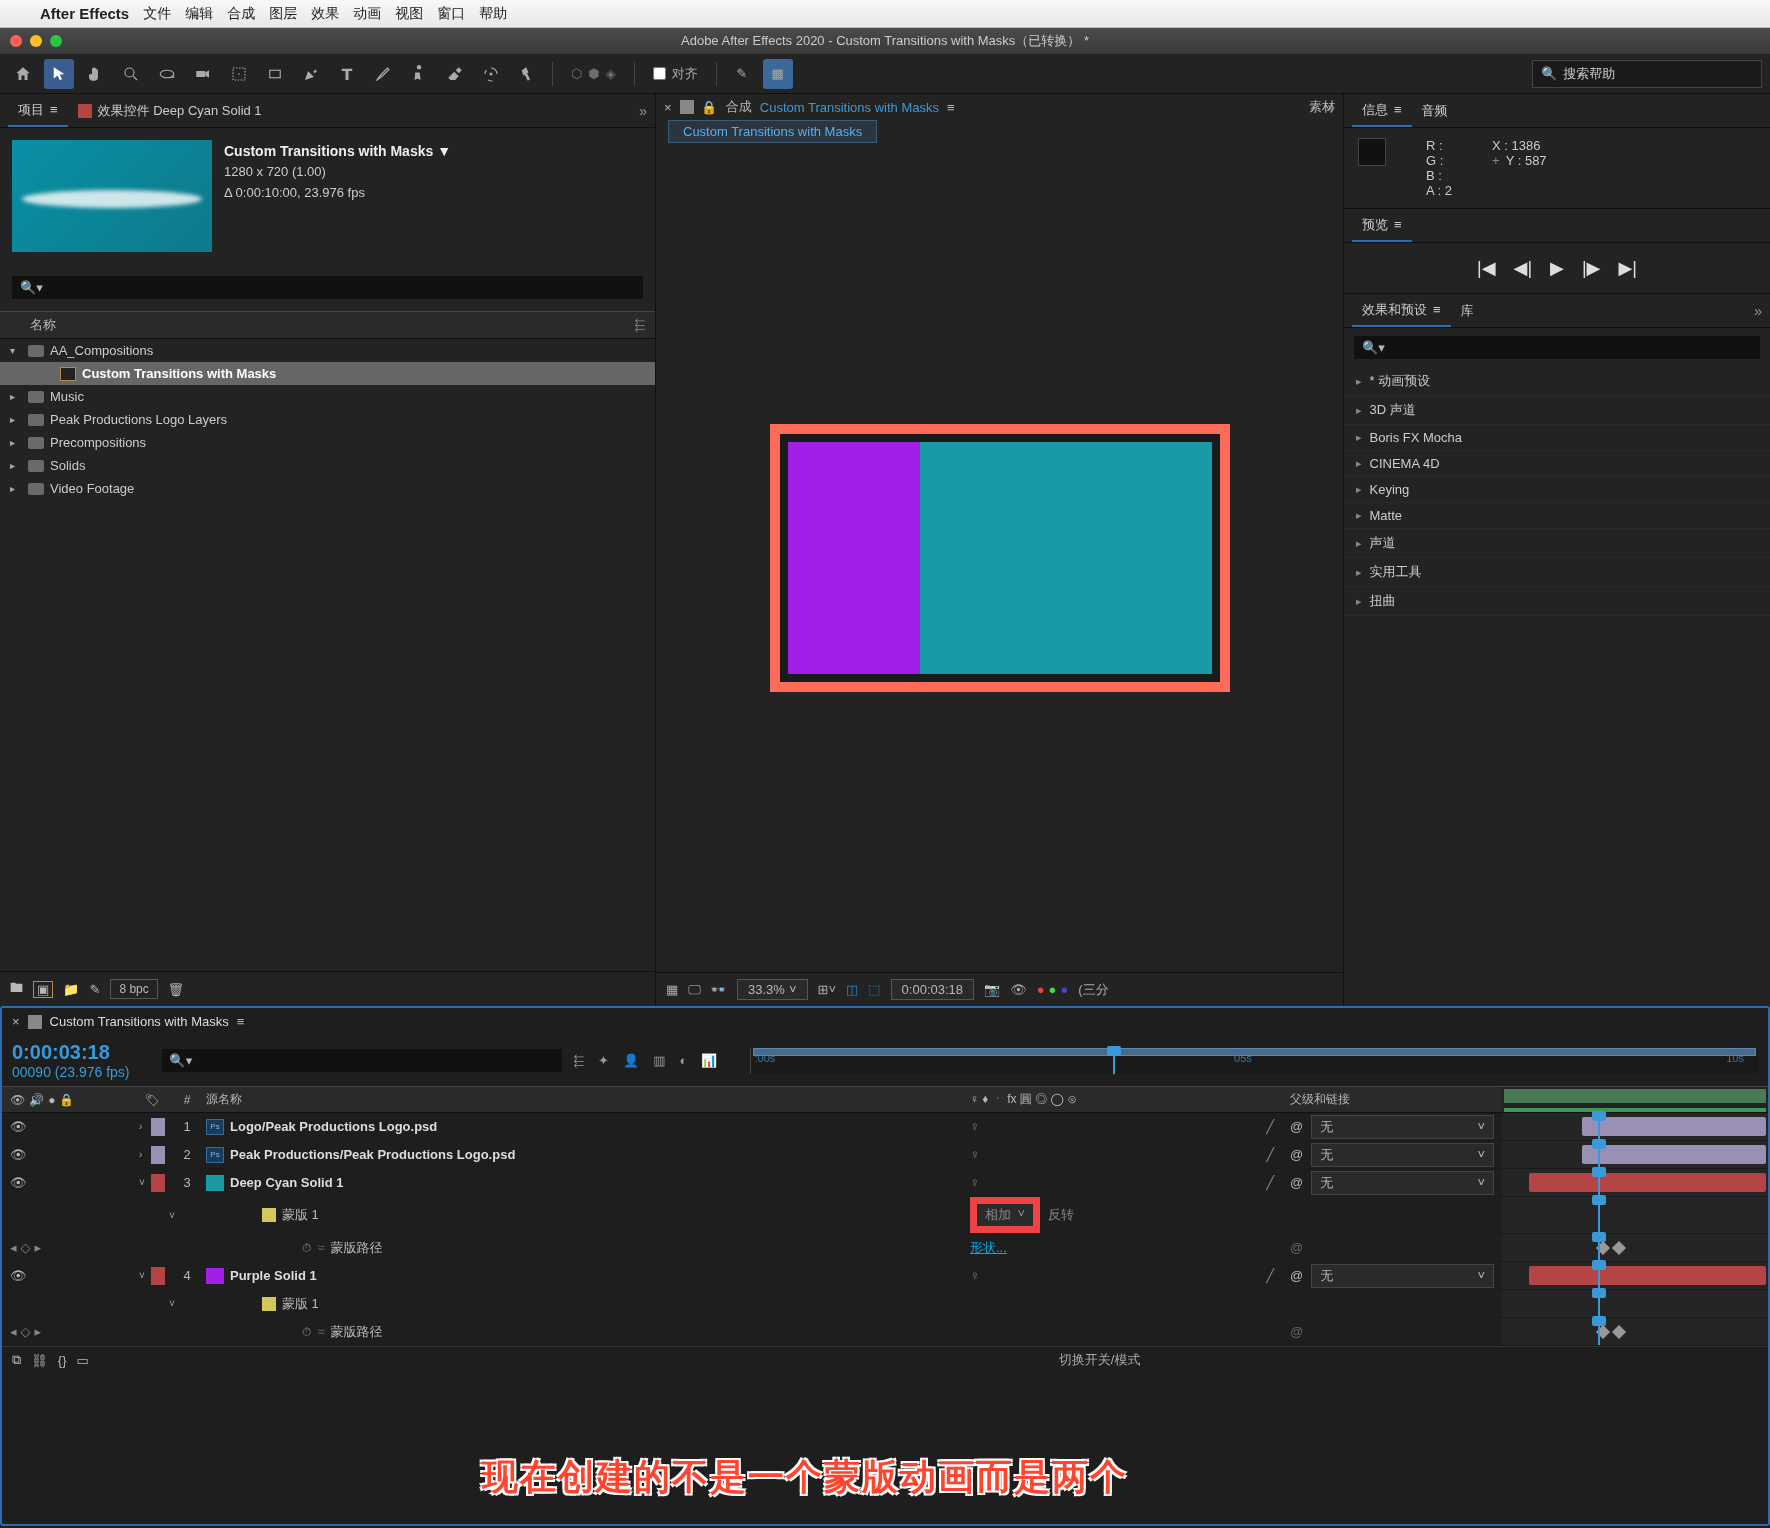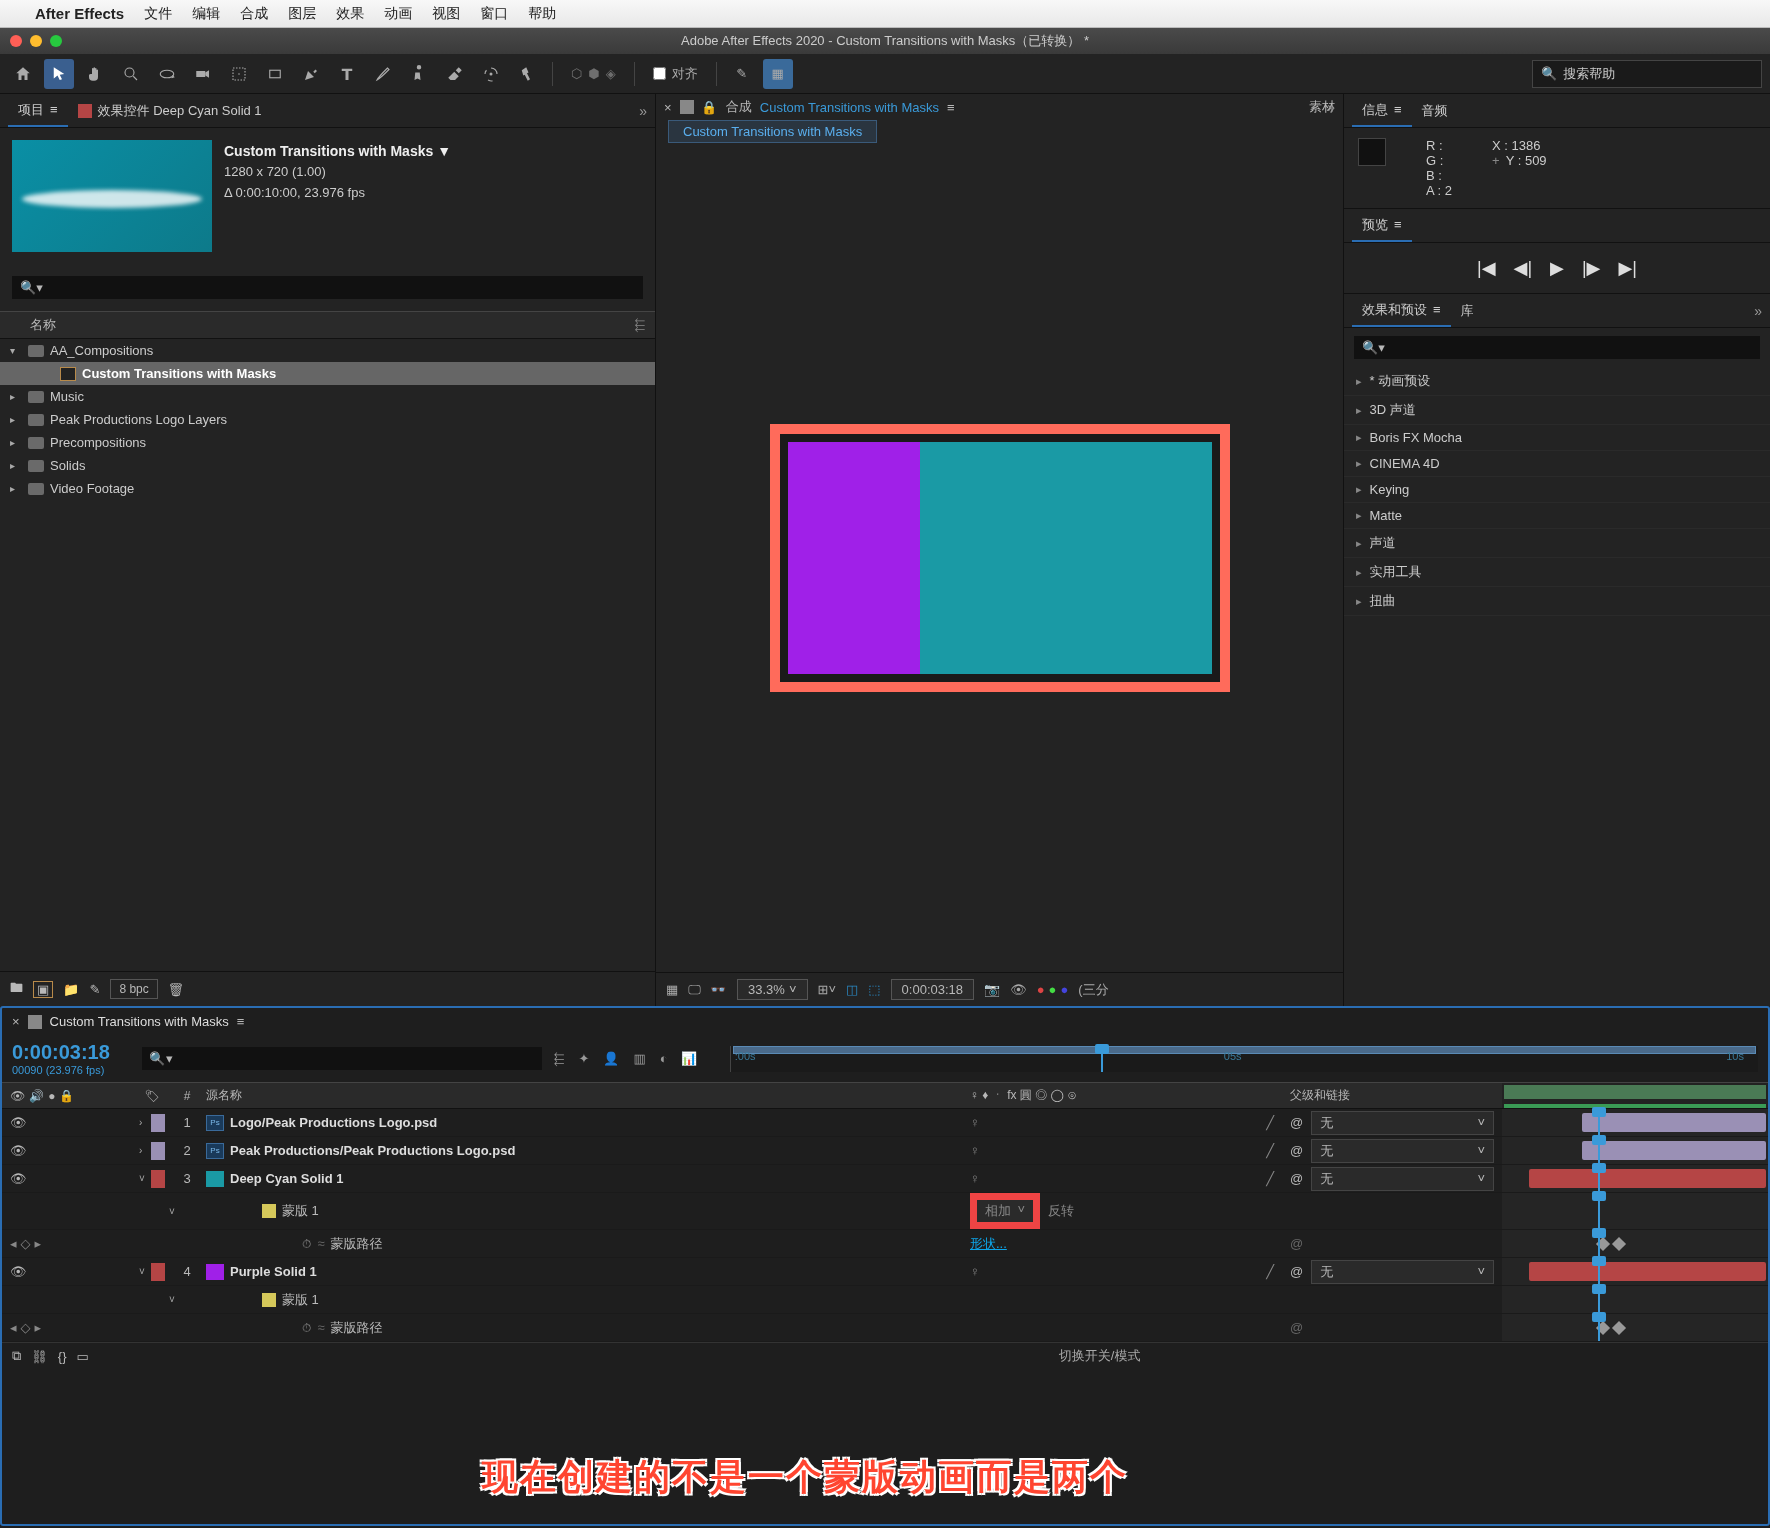--- a/index.html
+++ b/index.html
@@ -1,17 +1,17 @@
 <!DOCTYPE html>
 <html><head>
 <meta charset="utf-8">
 <style>
 * { margin: 0; padding: 0; box-sizing: border-box; font-family: -apple-system, "Helvetica Neue", sans-serif; }
 body { background: #1e1e1e; color: #b8b8b8; font-size: 13px; width: 1770px; height: 1528px; overflow: hidden; }
-.mac-menubar { background: linear-gradient(#f8f8f8,#e8e8e8); height: 28px; display: flex; align-items: center; padding: 0 15px; gap: 20px; color: #222; border-bottom: 1px solid #bbb; }
+.mac-menubar { background: linear-gradient(#f8f8f8,#e8e8e8); height: 28px; display: flex; align-items: center; padding: 0 26px; gap: 14px; color: #222; border-bottom: 1px solid #bbb; }
 .mac-menubar .apple { font-size: 18px; }
 .mac-menubar .app-name { font-weight: bold; font-size: 15px; }
 .mac-menubar .menu-item { font-size: 14px; }
 .watermark { position: absolute; top: 22px; left: 720px; color: rgba(255,120,60,0.6); font-size: 26px; font-weight: 300; letter-spacing: 2px; pointer-events: none; }
 .titlebar { background: linear-gradient(#4a4a4a,#3a3a3a); height: 26px; display: flex; align-items: center; color: #ccc; font-size: 13px; position: relative; }
 .traffic-lights { display: flex; gap: 8px; padding: 0 10px; }
 .tl { width: 12px; height: 12px; border-radius: 50%; }
 .tl.red { background: #ff5f56; } .tl.yellow { background: #ffbd2e; } .tl.green { background: #27c93f; }
 .titlebar-text { position: absolute; left: 50%; transform: translateX(-50%); }
 .toolbar { background: #232323; height: 40px; display: flex; align-items: center; padding: 0 8px; gap: 6px; border-bottom: 1px solid #111; }
@@ -64,21 +64,21 @@
 .preview-body { display: flex; justify-content: center; gap: 18px; padding: 14px 0; }
 .play-btn { color: #ddd; font-size: 18px; }
 .effects-search { margin: 8px 10px; background: #111; padding: 4px 8px; display: flex; align-items: center; gap: 6px; }
 .effects-list { flex: 1; overflow: auto; }
 .eff-row { display: flex; align-items: center; padding: 5px 12px; gap: 8px; color: #ccc; border-bottom: 1px solid #2a2a2a; }
 .eff-arrow { color: #888; font-size: 11px; }
 .timeline { background: #1e1e1e; border: 2px solid #2a6db3; border-radius: 3px; display: flex; flex-direction: column; }
 .tl-tabs { display: flex; align-items: center; padding: 6px 10px; gap: 8px; }
 .tl-header { display: flex; align-items: center; padding: 6px 10px; gap: 12px; }
 .timecode { color: #3a9ad9; font-size: 20px; font-weight: bold; }
-.tl-sub { color: #3a9ad9; font-size: 11px; }
+.tl-sub { color: #3a9ad9; font-size: 14px; }
 .tl-search { flex: 1; max-width: 400px; background: #111; padding: 4px 8px; display: flex; align-items: center; gap: 6px; margin-left: 20px; }
 .tl-icons { margin-left: auto; display: flex; gap: 14px; color: #999; }
 .tl-columns { display: flex; background: #2a2a2a; border-top: 1px solid #444; border-bottom: 1px solid #111; font-size: 12px; }
 .tl-col-left { width: 960px; display: flex; align-items: center; }
 .tl-col-mid { width: 320px; display: flex; align-items: center; padding: 0 8px; gap: 6px; }
 .tl-col-parent { width: 220px; padding: 4px 8px; }
 .tl-col-track { flex: 1; position: relative; background: #222; }
 .eye-col { width: 130px; display: flex; gap: 4px; padding: 4px 8px; align-items: center; }
 .tag-col { width: 40px; display: flex; align-items: center; justify-content: center; }
 .num-col { width: 30px; text-align: center; }
@@ -374,21 +374,21 @@
       <div class="info-body">
         <div class="info-swatch"></div>
         <div>
           <div>R :</div>
           <div>G :</div>
           <div>B :</div>
           <div>A :  2</div>
         </div>
         <div style="position:relative">
           <div>X : 1386</div>
-          <div><span style="color:#888;margin-right:6px">+</span><span>Y : 509</span></div>
+          <div><span style="color:#888;margin-right:6px">+</span><span>Y : 587</span></div>
         </div>
       </div>
     </div>
     <div style="border-top:1px solid #111">
       <div class="panel-tabs">
         <div class="panel-tab active"><span>预览</span> ≡</div>
       </div>
       <div class="preview-body">
         <span class="play-btn">|◀</span>
         <span class="play-btn">◀|</span>

